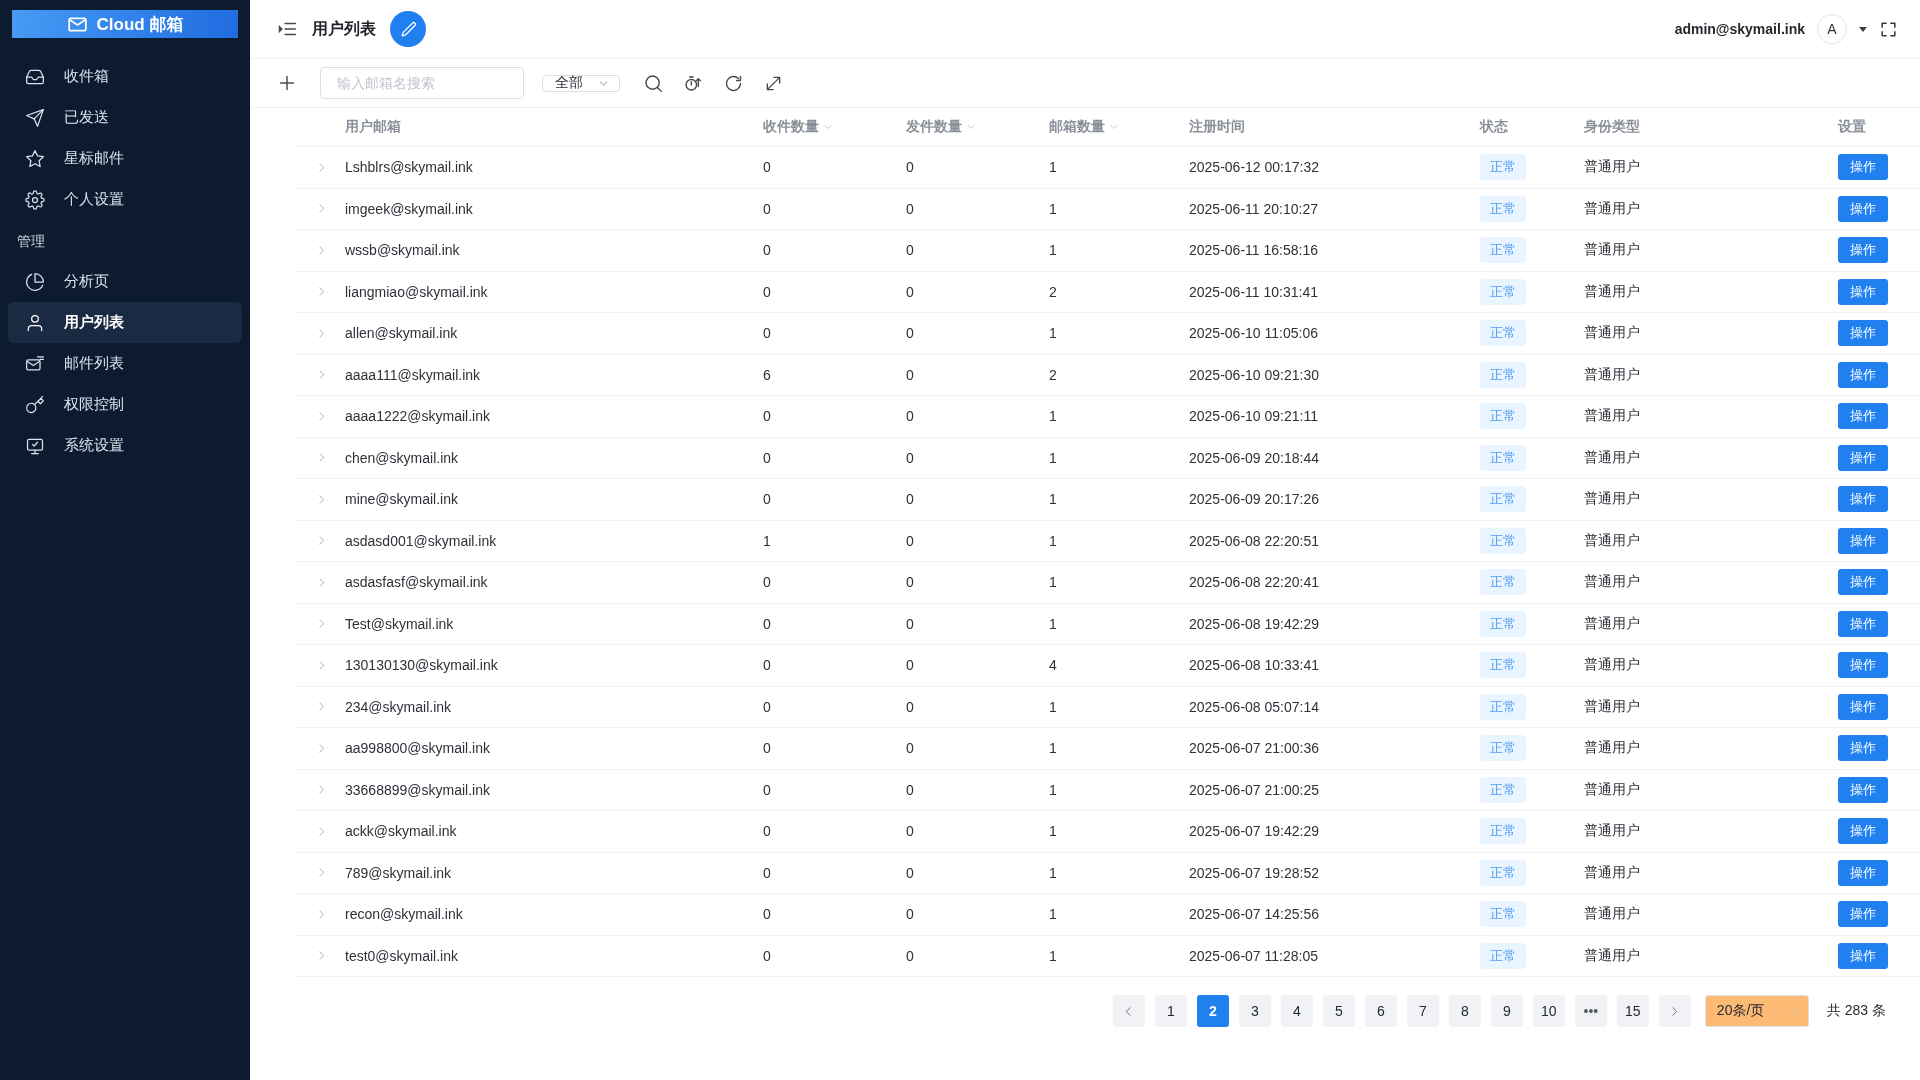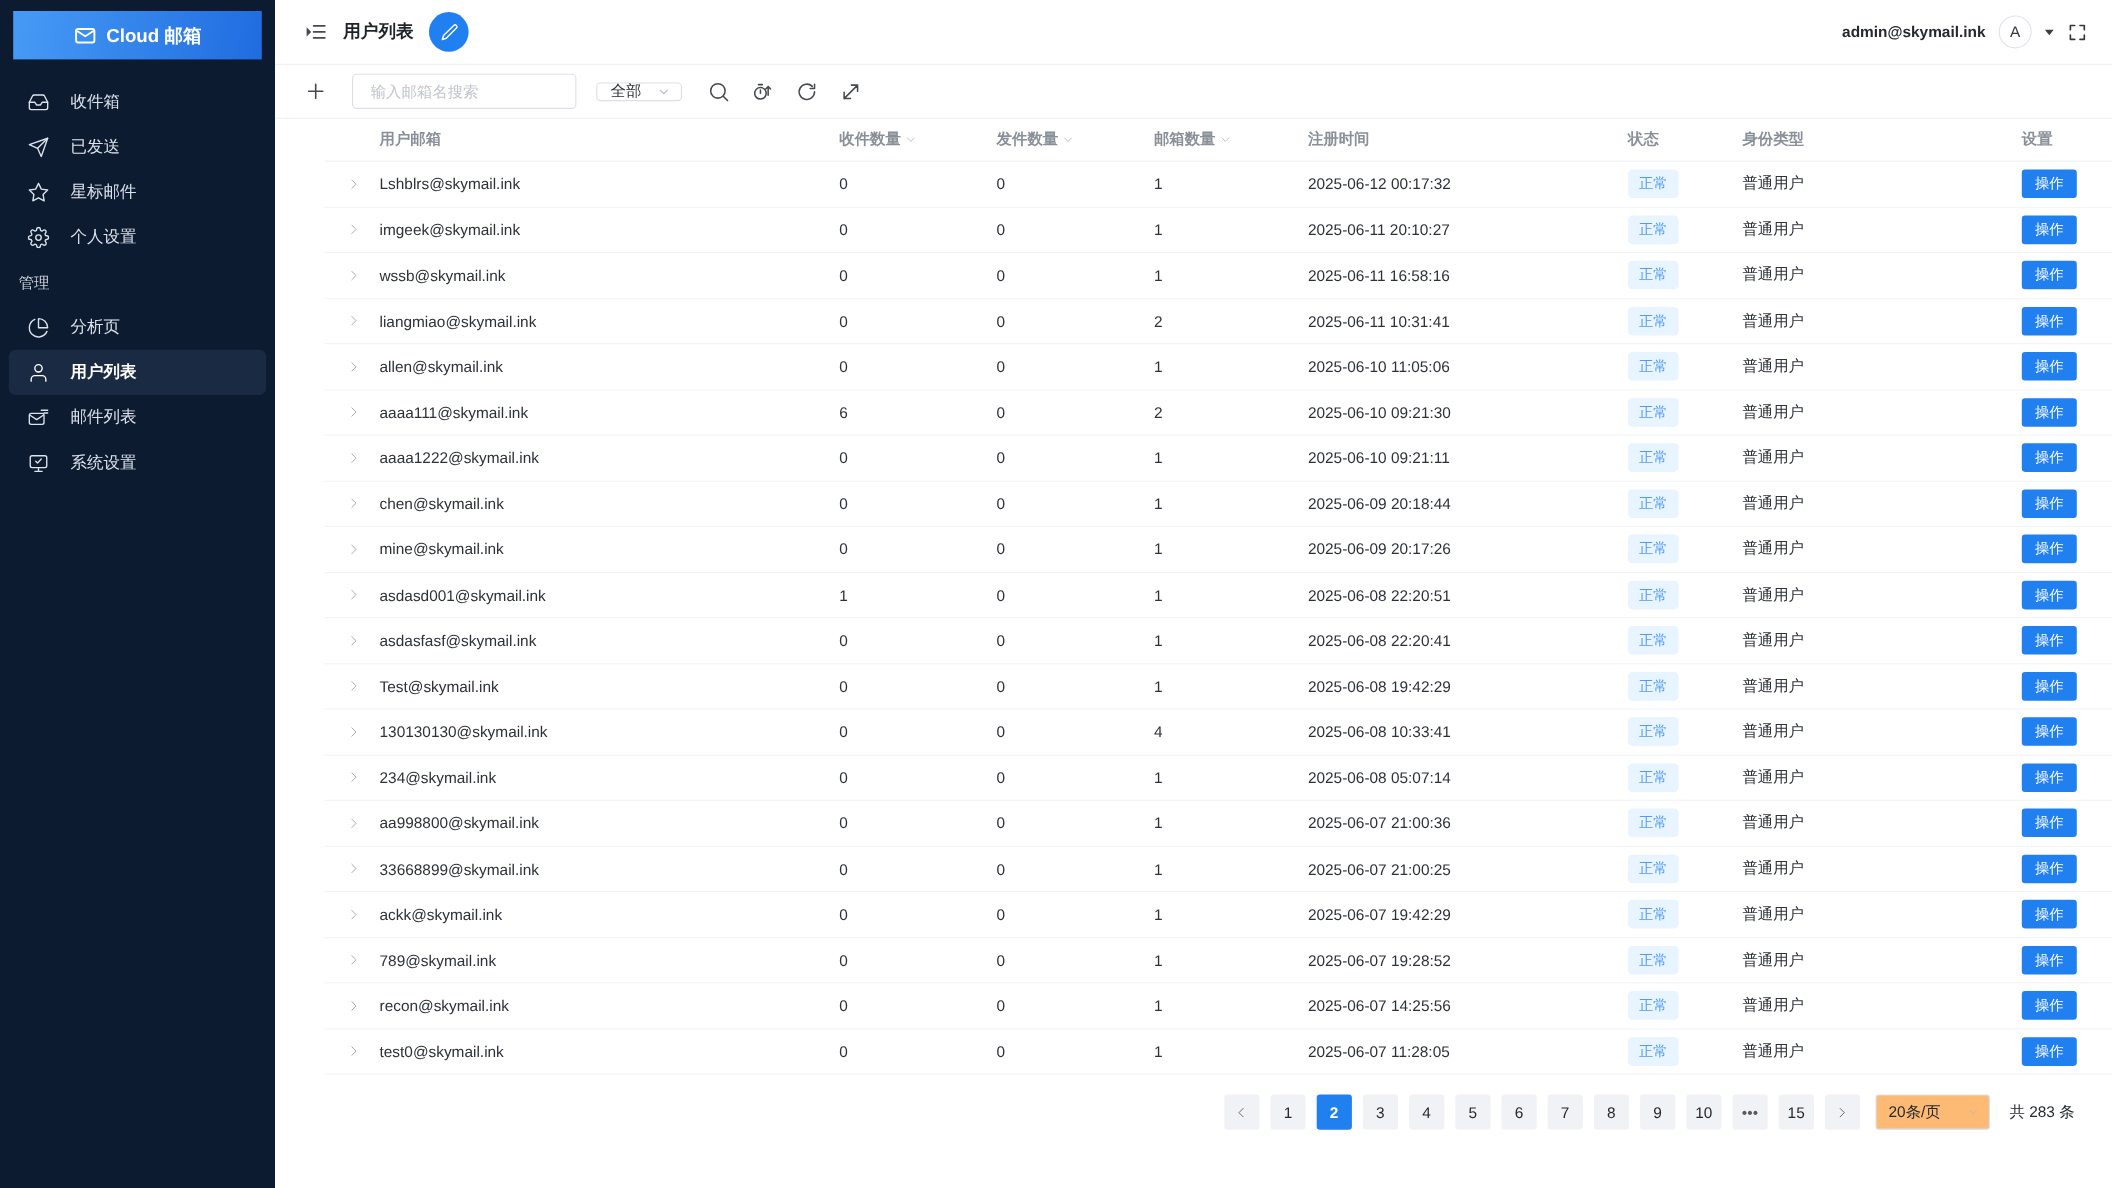--- a/index.html
+++ b/index.html
@@ -2,21 +2,21 @@
 <html style="--accent: #2080F0; --sidebar-bg: #0C1B30; --sidebar-active-bg: #1A2A42; --badge-bg: #E8F4FF; --badge-text: #519CF0;"><head>
 <meta charset="utf-8">
 <style>
   * { margin:0; padding:0; box-sizing:border-box; }
   html,body { width:1920px; height:1080px; overflow:hidden; }
   body { font-family:"Liberation Sans", sans-serif; background:#fff; color:#2d3138; }
   .app { display:flex; width:1920px; height:1080px; }
 
   
   .sidebar { width:250px; height:100%; background:var(--sidebar-bg,#0C1B30); flex:none; }
-  .logo-btn { margin:10px 12px 18px; height:44px; border-radius:0; cursor:pointer;
+  .logo-btn { margin:10px 12px 18px; height:28px; border-radius:0; cursor:pointer;
     background:linear-gradient(100deg,#479bf5 0%, #1f6ce0 100%);
     display:flex; align-items:center; justify-content:center; gap:9px;
     color:#fff; font-size:17px; font-weight:700; }
   .logo-btn .icon { display:flex; }
   .nav-item { height:41px; display:flex; align-items:center; gap:19px; padding-left:25px;
     color:#dce3ec; font-size:15px; cursor:pointer; }
   .nav-item .icon { width:20px; height:20px; display:flex; align-items:center; }
   .nav-item.active { margin:0 8px; padding-left:17px; background:var(--sidebar-active-bg,#1A2A42);
     border-radius:6px; color:#fff; font-weight:700; }
   .section-label { font-size:14px; color:#ccd3dc; padding:13px 0 10px 17px; }
@@ -151,20 +151,28 @@
         </div>
         <div class="nav-item">
           <span class="icon">
             <svg viewBox="0 0 24 24" width="20" height="20" fill="none" stroke="currentColor" stroke-width="1.5" stroke-linecap="round" stroke-linejoin="round">
               <rect x="2" y="7" width="16" height="12" rx="2"></rect>
               <path d="M2.8 9l7.2 4.8L17.2 9"></path>
               <path d="M15 3.5h7M18 6.5h4"></path>
             </svg>
           </span>
           <span>邮件列表</span>
+        </div>
+        <div class="nav-item">
+          <span class="icon">
+            <svg viewBox="0 0 24 24" width="20" height="20" fill="none" stroke="currentColor" stroke-width="1.5" stroke-linecap="round" stroke-linejoin="round">
+              <path d="M21 2l-2 2m-7.61 7.61a5.5 5.5 0 1 1-7.778 7.778 5.5 5.5 0 0 1 7.777-7.777zm0 0L15.5 7.5m0 0l3 3L22 7l-3-3m-3.5 3.5L19 4"></path>
+            </svg>
+          </span>
+          <span>权限控制</span>
         </div>
         <div class="nav-item">
           <span class="icon">
             <svg viewBox="0 0 24 24" width="20" height="20" fill="none" stroke="currentColor" stroke-width="1.5" stroke-linecap="round" stroke-linejoin="round">
               <rect x="3" y="4" width="18" height="13" rx="2"></rect>
               <path d="M8 21h8M12 17v4"></path>
               <path d="M9 10l2 2 4-4.5"></path>
             </svg>
           </span>
           <span>系统设置</span>

